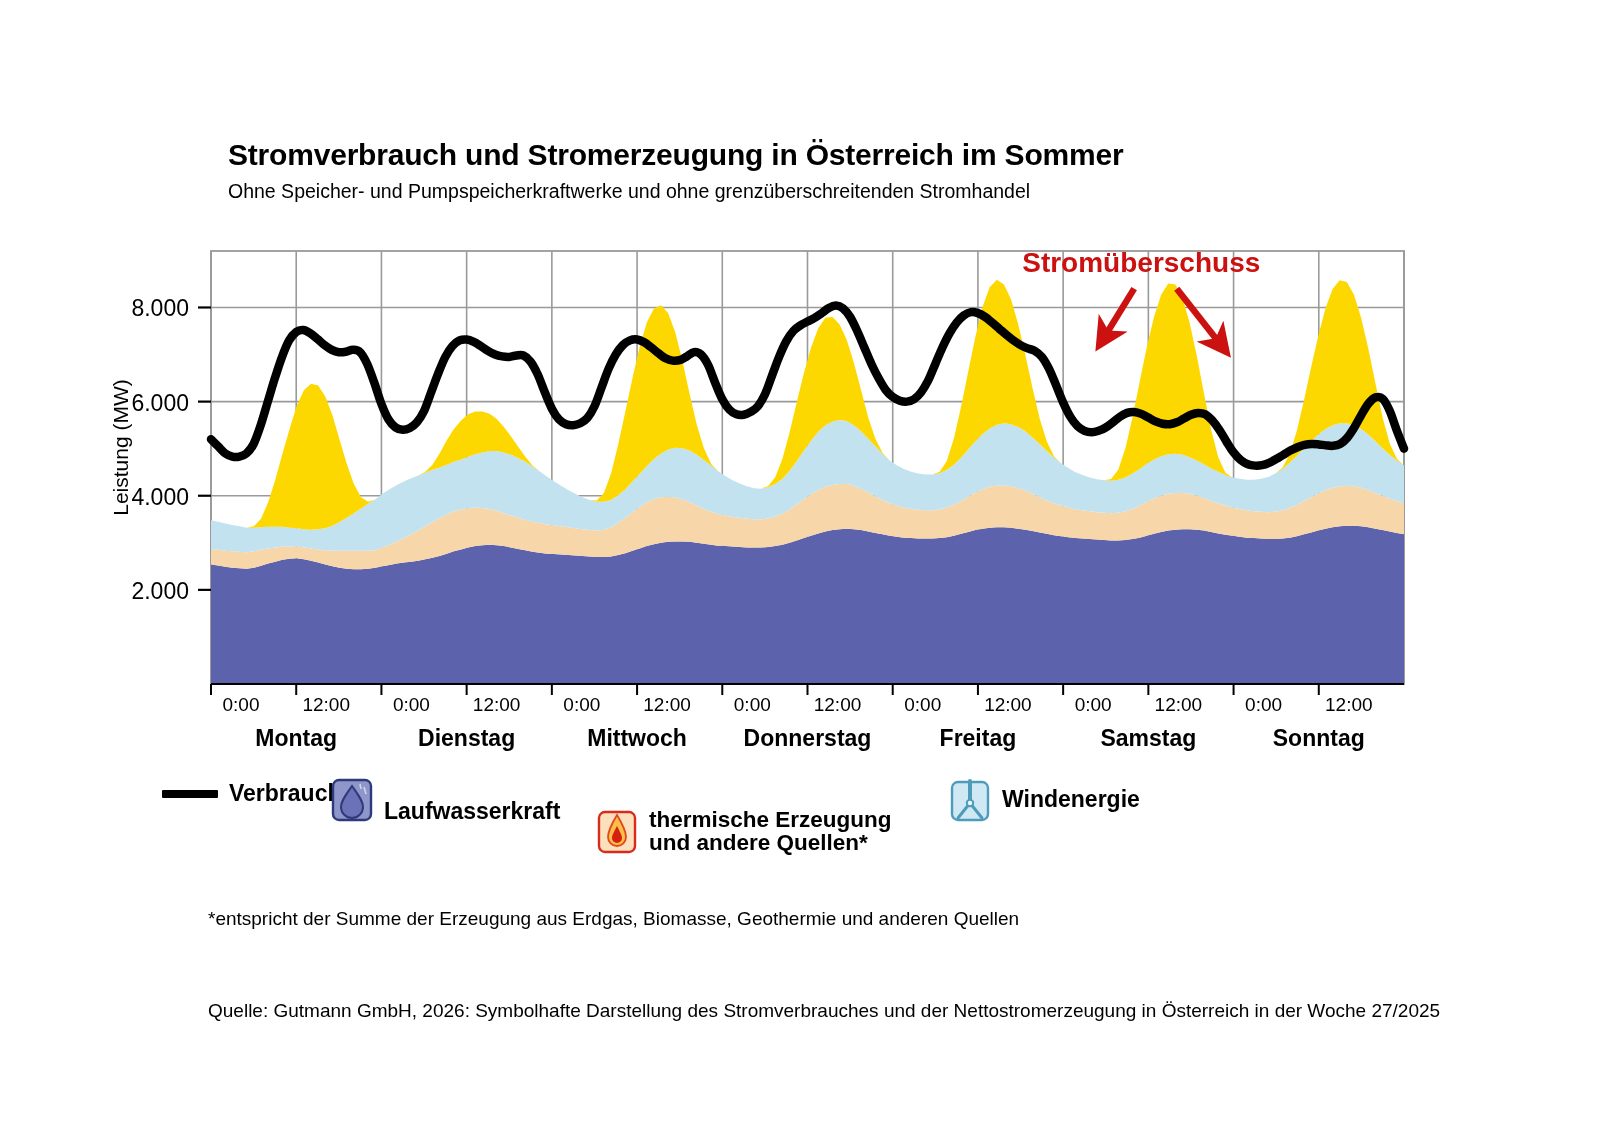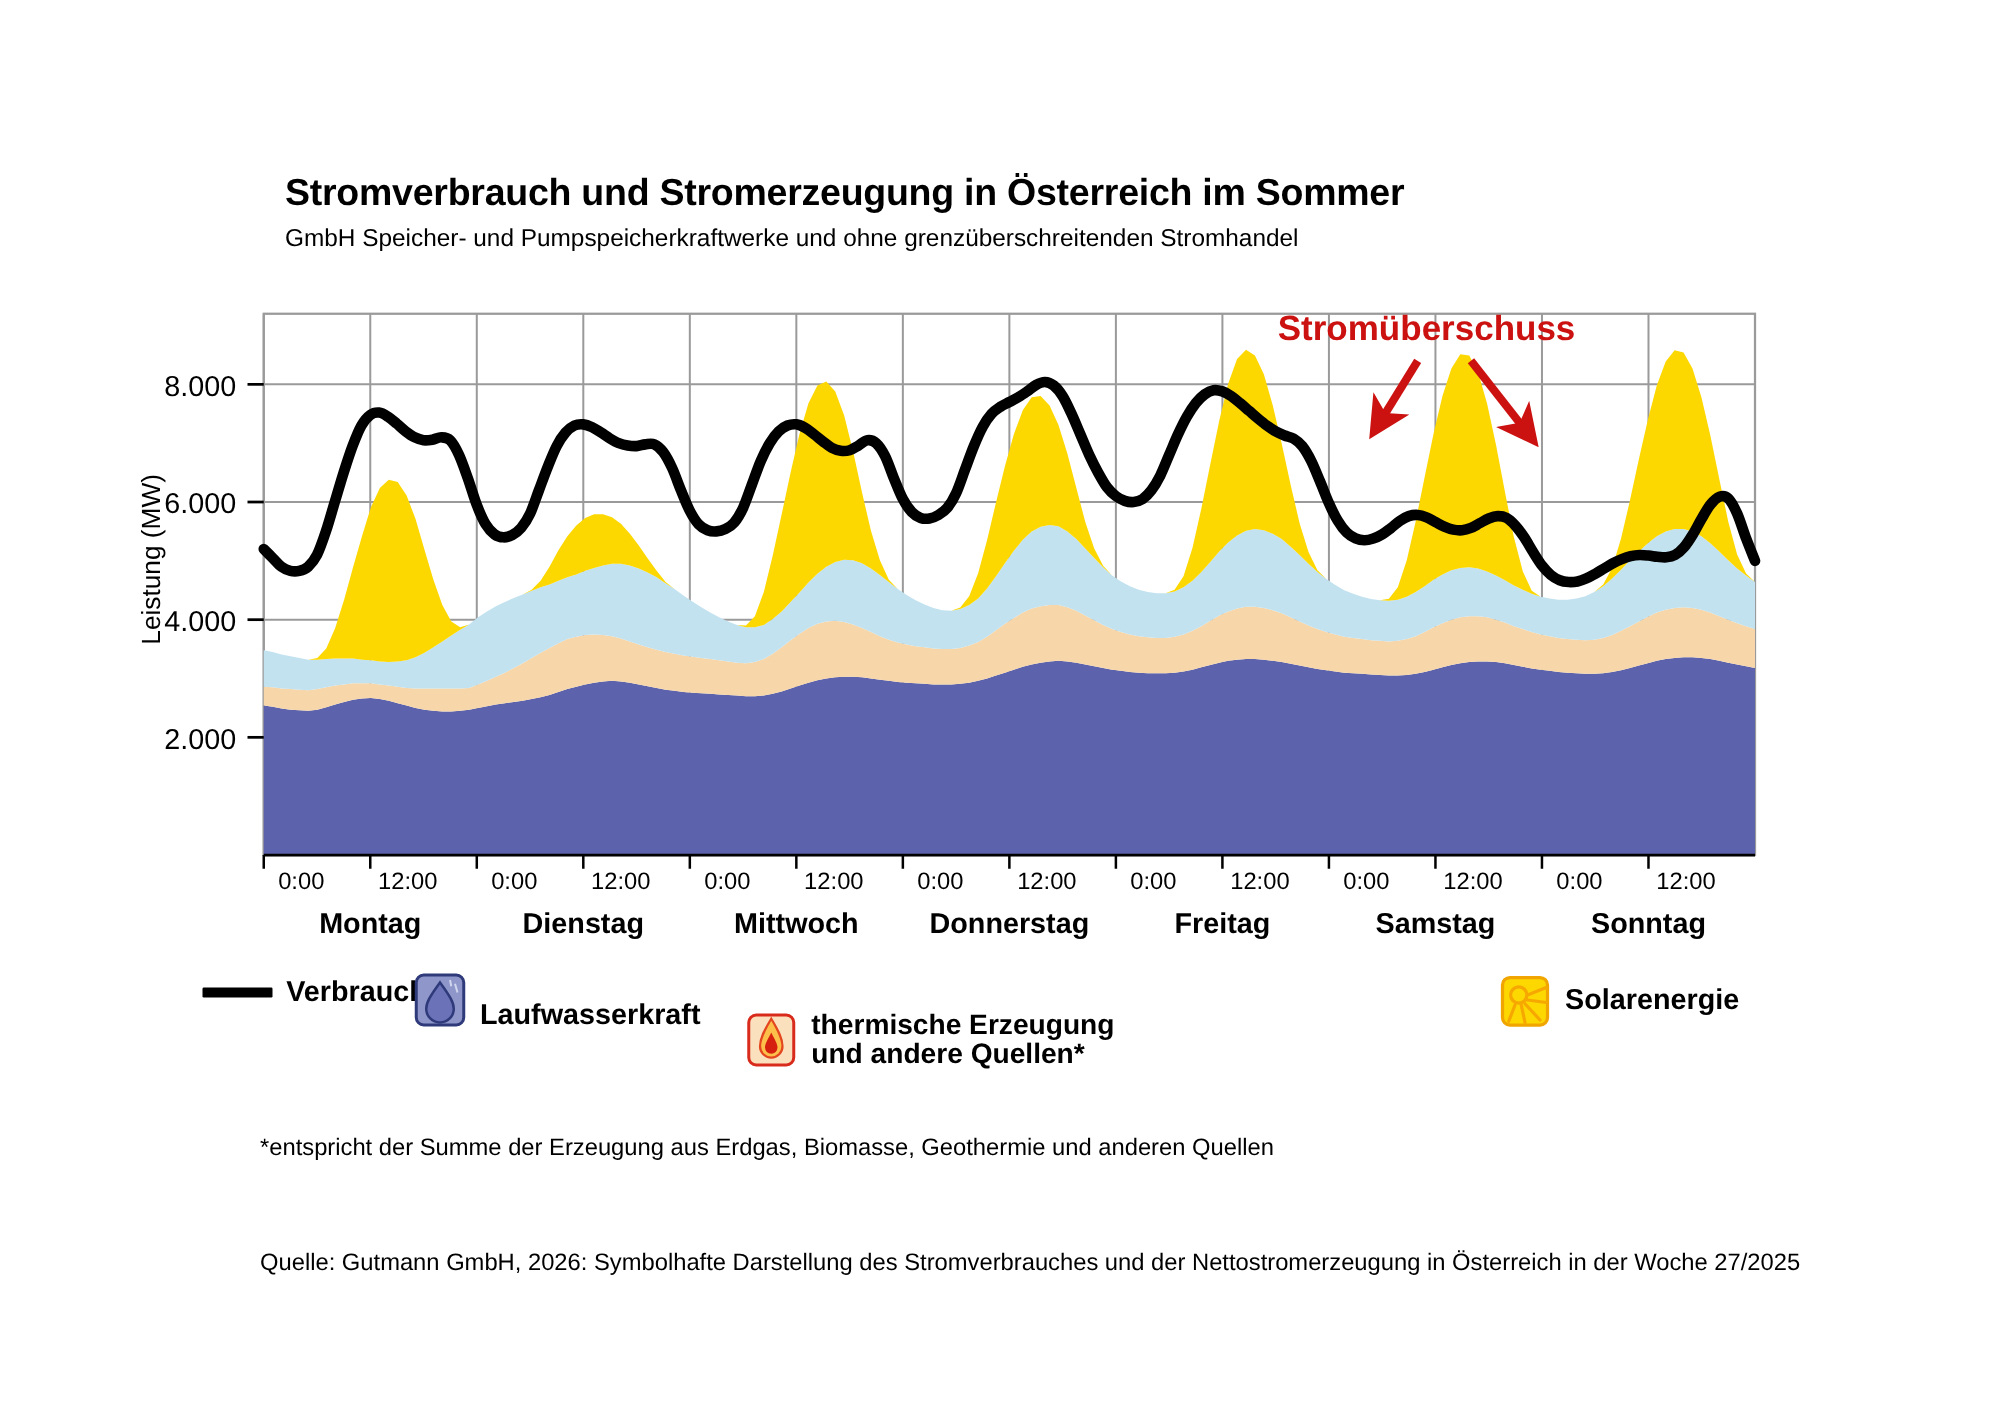--- a/index.html
+++ b/index.html
@@ -51,21 +51,21 @@
   }
   .note1{left:208px;top:896px;text-align:right;}
   .note2{left:208px;top:948px;margin-top:40px;}
 </style>
 </head>
 <body>
 
 <div class="page">
 
   <div class="title">Stromverbrauch und Stromerzeugung in Österreich im Sommer</div>
-  <div class="subtitle">GmbH Speicher- und Pumpspeicherkraftwerke und ohne grenzüberschreitenden Stromhandel</div>
+  <div class="subtitle">Ohne Speicher- und Pumpspeicherkraftwerke und ohne grenzüberschreitenden Stromhandel</div>
 
   <div class="chart-wrap">
     <svg id="chart" width="1600" height="760" viewBox="0 0 1600 760">
         <g>
           <rect x="211" y="239" width="1193" height="433" fill="#ffffff"></rect>
           <g>
             <line x1="211" y1="577.8695652173913" x2="1404" y2="577.8695652173913" stroke="#9a9a9a" stroke-width="1.6"></line>
             <line x1="211" y1="483.7391304347826" x2="1404" y2="483.7391304347826" stroke="#9a9a9a" stroke-width="1.6"></line>
             <line x1="211" y1="389.60869565217394" x2="1404" y2="389.60869565217394" stroke="#9a9a9a" stroke-width="1.6"></line>
             <line x1="211" y1="295.47826086956525" x2="1404" y2="295.47826086956525" stroke="#9a9a9a" stroke-width="1.6"></line>
@@ -179,30 +179,31 @@
           <path d="M22 7 C16 17 13 23 13 29 a9 9 0 0 0 18 0 c0-6-3-12-9-22z" fill="#fcc04a" stroke="#e4461f" stroke-width="1.8"></path>
           <path d="M22 18 c-3 6-5 9-5 12 a5 5 0 0 0 10 0 c0-3-2-6-5-12z" fill="#d6200f"></path>
         </svg>
       </span>
       <span class="lg-label two">
         <span>thermische Erzeugung</span><br>
         <span>und andere Quellen*</span>
       </span>
     </div>
 
-
-    <div class="lg-item" style="left:1058px;top:12px;">
+    <div class="lg-item" style="left:808px;top:12px;">
       <span class="swatch">
         <svg viewBox="0 0 44 48" width="44" height="48">
-          <rect x="4" y="6" width="36" height="38" rx="6" fill="#fdd800" stroke="#f0a500" stroke-width="2.6"></rect>
-          <circle cx="17" cy="20" r="6.5" fill="none" stroke="#f7a800" stroke-width="2.6"></circle>
-          <path d="M24 20 L39 14 M24 24 L39 26 M22 27 L34 40 M19 28 L22 42 M14 28 L9 41" stroke="#f7a800" stroke-width="2.6" stroke-linecap="round"></path>
+          <rect x="4" y="6" width="36" height="38" rx="6" fill="#cfe8f4" stroke="#4e9cba" stroke-width="2.4"></rect>
+          <path d="M22 5 L22 27" stroke="#4e9cba" stroke-width="4" stroke-linecap="round"></path>
+          <path d="M22 27 L10 42 M22 27 L34 42" stroke="#4e9cba" stroke-width="3" stroke-linecap="round"></path>
+          <circle cx="22" cy="27" r="3.2" fill="#eaf6fb" stroke="#4e9cba" stroke-width="2"></circle>
         </svg>
       </span>
-      <span class="lg-label">Solarenergie</span>
-    </div>
+      <span class="lg-label">Windenergie</span>
+    </div>
+
 
   </div>
 
   <div class="note note1">*entspricht der Summe der Erzeugung aus Erdgas, Biomasse, Geothermie und anderen Quellen</div>
   <div class="note note2">Quelle: Gutmann GmbH, 2026: Symbolhafte Darstellung des Stromverbrauches und der Nettostromerzeugung in Österreich in der Woche 27/2025</div>
 
 </div>
 
 </body></html>

